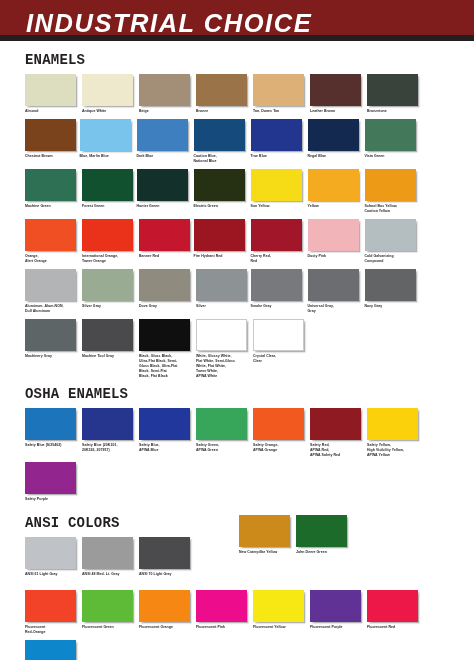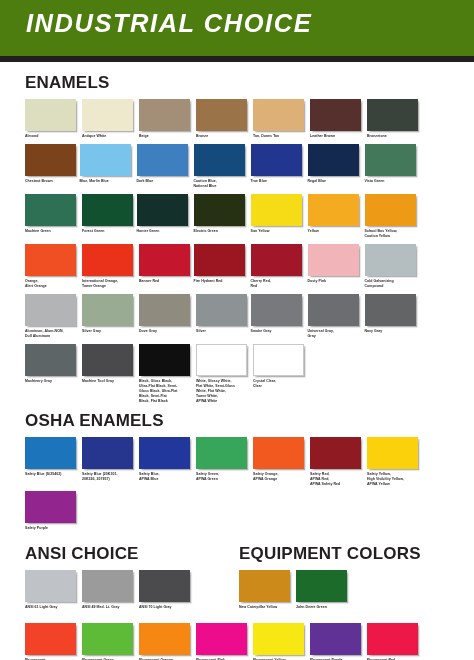--- a/index.html
+++ b/index.html
@@ -14,22 +14,22 @@
     width: 474px;
     height: 660px;
     background: #ffffff;
     overflow: hidden;
   }
 
   
   .header-band {
     position: relative;
     width: 100%;
-    height: 56px;
-    background: #4d7c0f;
+    height: 35px;
+    background: #7f1d1d;
   }
   .header-title {
     position: absolute;
     left: 26px;
     top: 9px;
     font-size: 25px;
     font-weight: bold;
     font-style: italic;
     letter-spacing: 1.5px;
     color: #ffffff;
@@ -49,26 +49,26 @@
   }
 
   
   .content {
     padding: 9px 25px 0 25px;
   }
 
   .section { margin-bottom: 2px; }
 
   .section-title {
-    font-size: 17px;
+    font-size: 14px;
     font-weight: bold;
     color: #231f20;
     letter-spacing: 0.2px;
     margin-bottom: 6px;
-    font-family: Liberation Sans, sans-serif;
+    font-family: Liberation Mono, monospace;
   }
 
   .swatch-row {
     display: flex;
     flex-wrap: wrap;
     gap: 0px;
   }
 
   .swatch-cell {
     width: 54.5px;
@@ -346,38 +346,37 @@
             <div class="swatch-chip" style="background: rgb(147, 37, 143);"></div>
             <div class="swatch-label">Safety Purple</div>
           </div>
         </div>
     </div>
 
     <div class="spacer-sm"></div>
 
     <div class="two-col">
       <div class="col-left section">
-        <div class="section-title">ANSI CHOICE</div>
+        <div class="section-title">ANSI COLORS</div>
         <div class="swatch-row">
             <div class="swatch-cell">
               <div class="swatch-chip" style="background: rgb(191, 195, 199);"></div>
               <div class="swatch-label">ANSI 61 Light Gray</div>
             </div>
             <div class="swatch-cell">
               <div class="swatch-chip" style="background: rgb(155, 155, 155);"></div>
               <div class="swatch-label">ANSI 49 Med. Lt. Gray</div>
             </div>
             <div class="swatch-cell">
               <div class="swatch-chip" style="background: rgb(75, 74, 76);"></div>
               <div class="swatch-label">ANSI 70 Light Gray</div>
             </div>
           </div>
       </div>
       <div class="col-right section">
-        <div class="section-title">EQUIPMENT COLORS</div>
         <div class="swatch-row">
             <div class="swatch-cell">
               <div class="swatch-chip" style="background: rgb(204, 138, 26);"></div>
               <div class="swatch-label">New Caterpillar Yellow</div>
             </div>
             <div class="swatch-cell">
               <div class="swatch-chip" style="background: rgb(29, 107, 43);"></div>
               <div class="swatch-label">John Deere Green</div>
             </div>
           </div>

